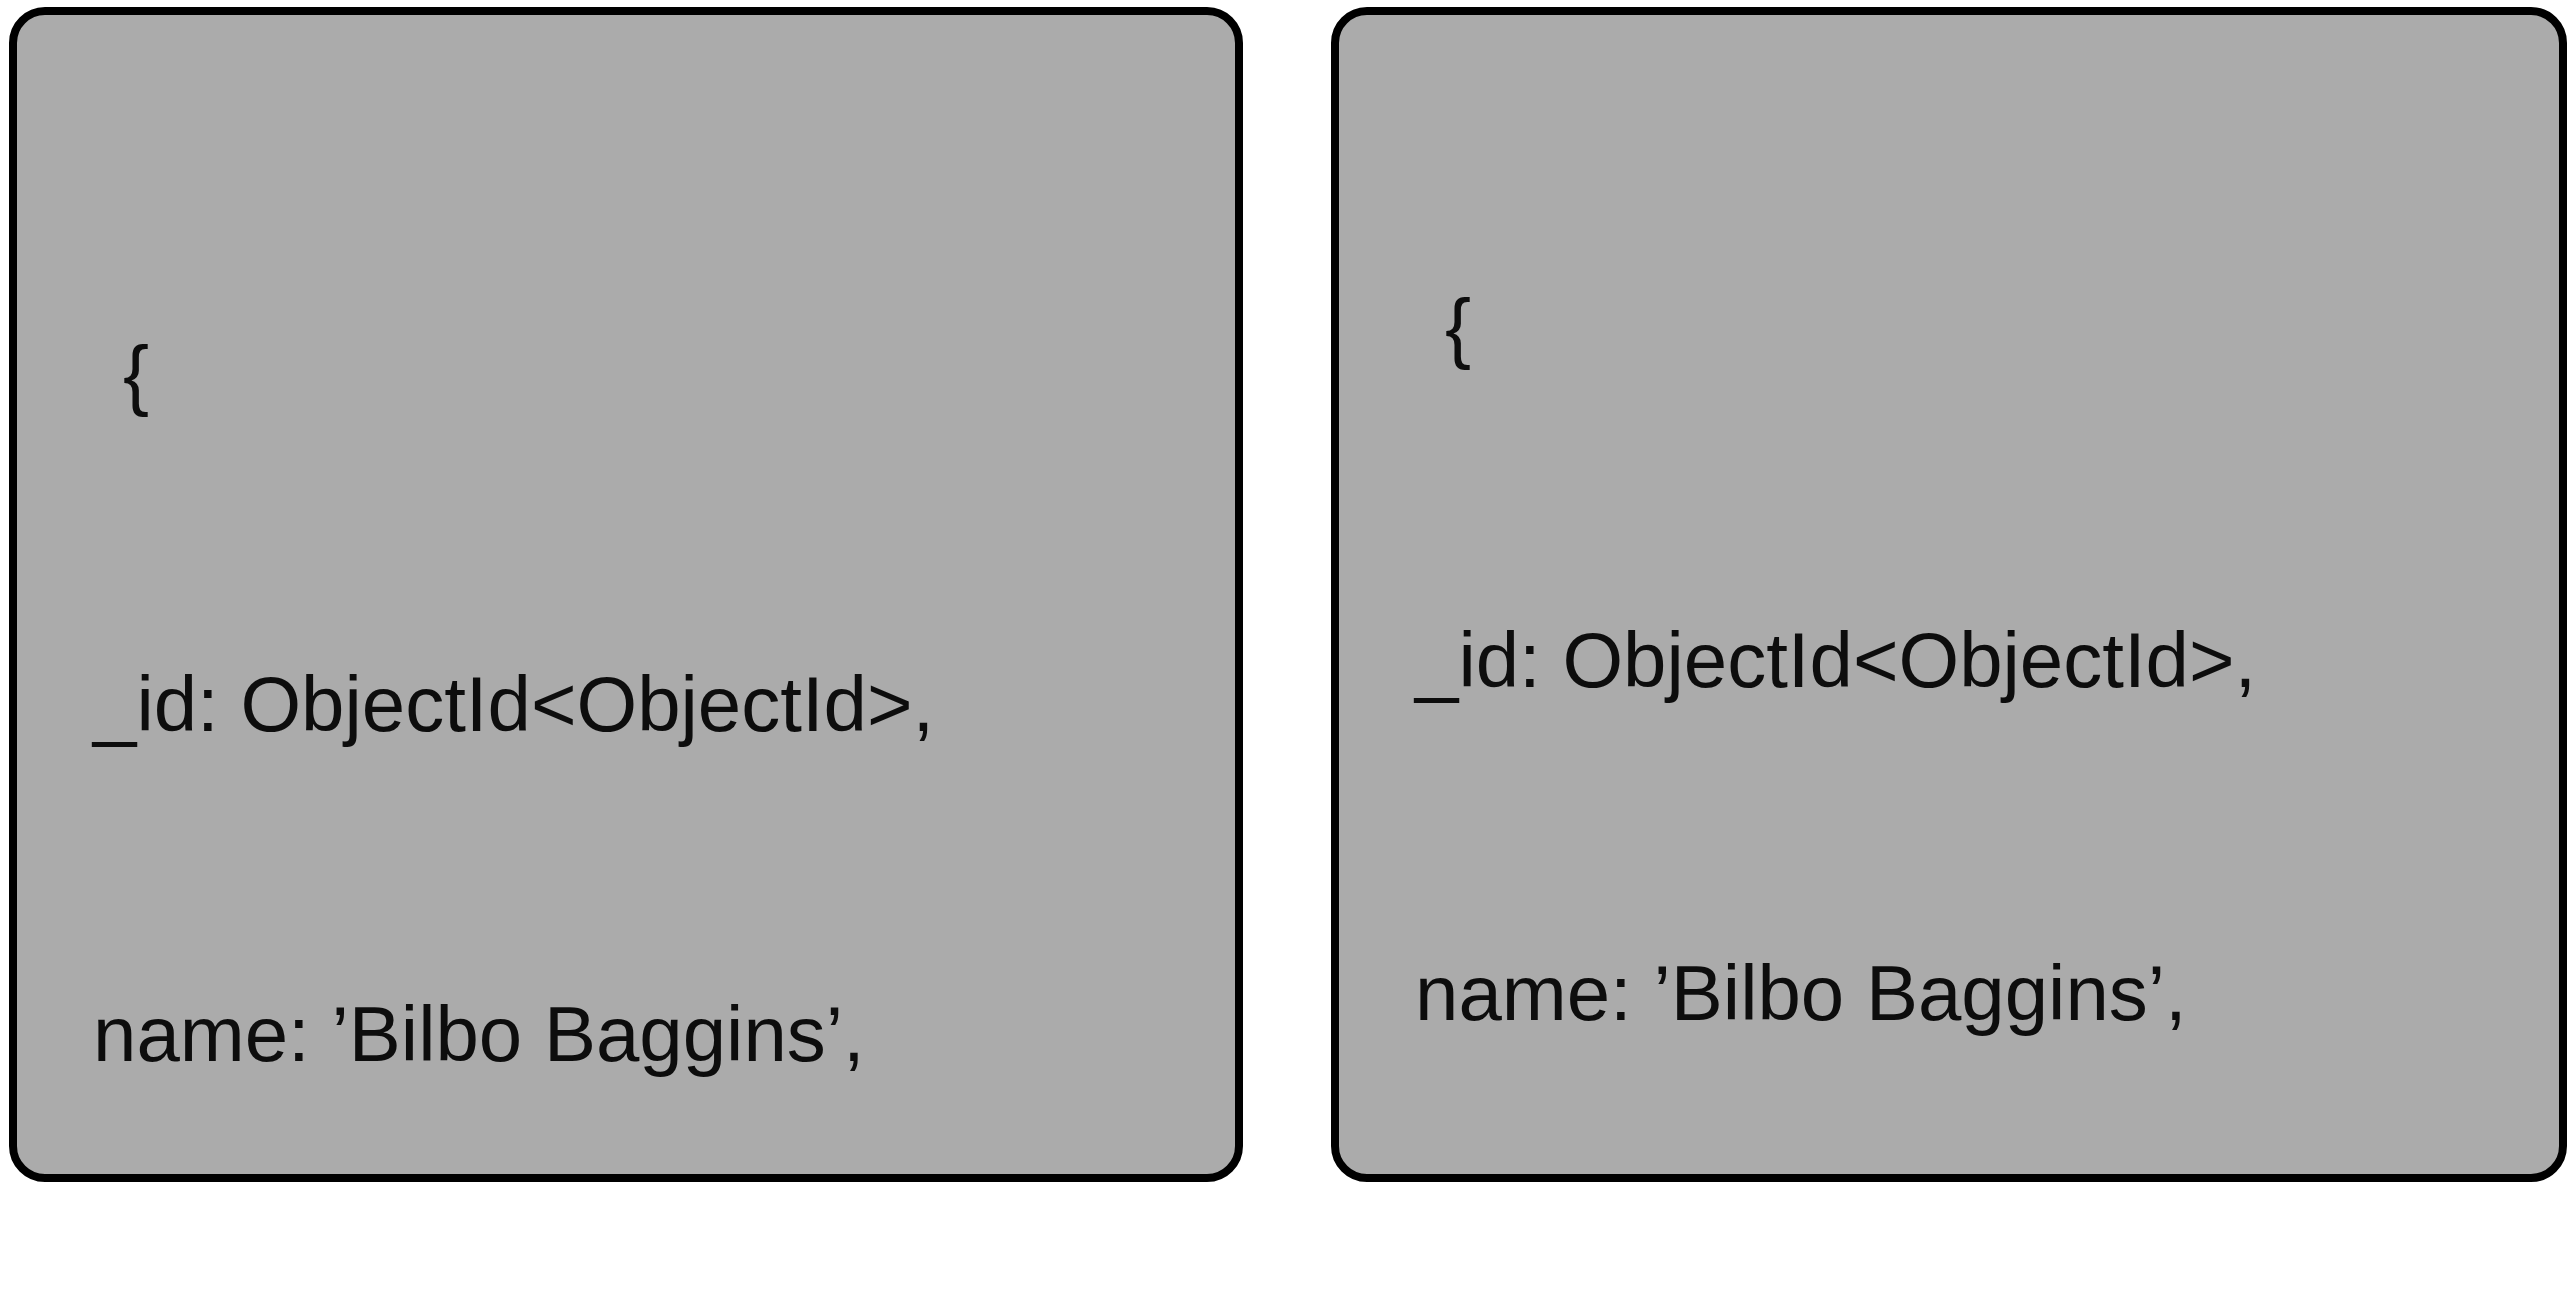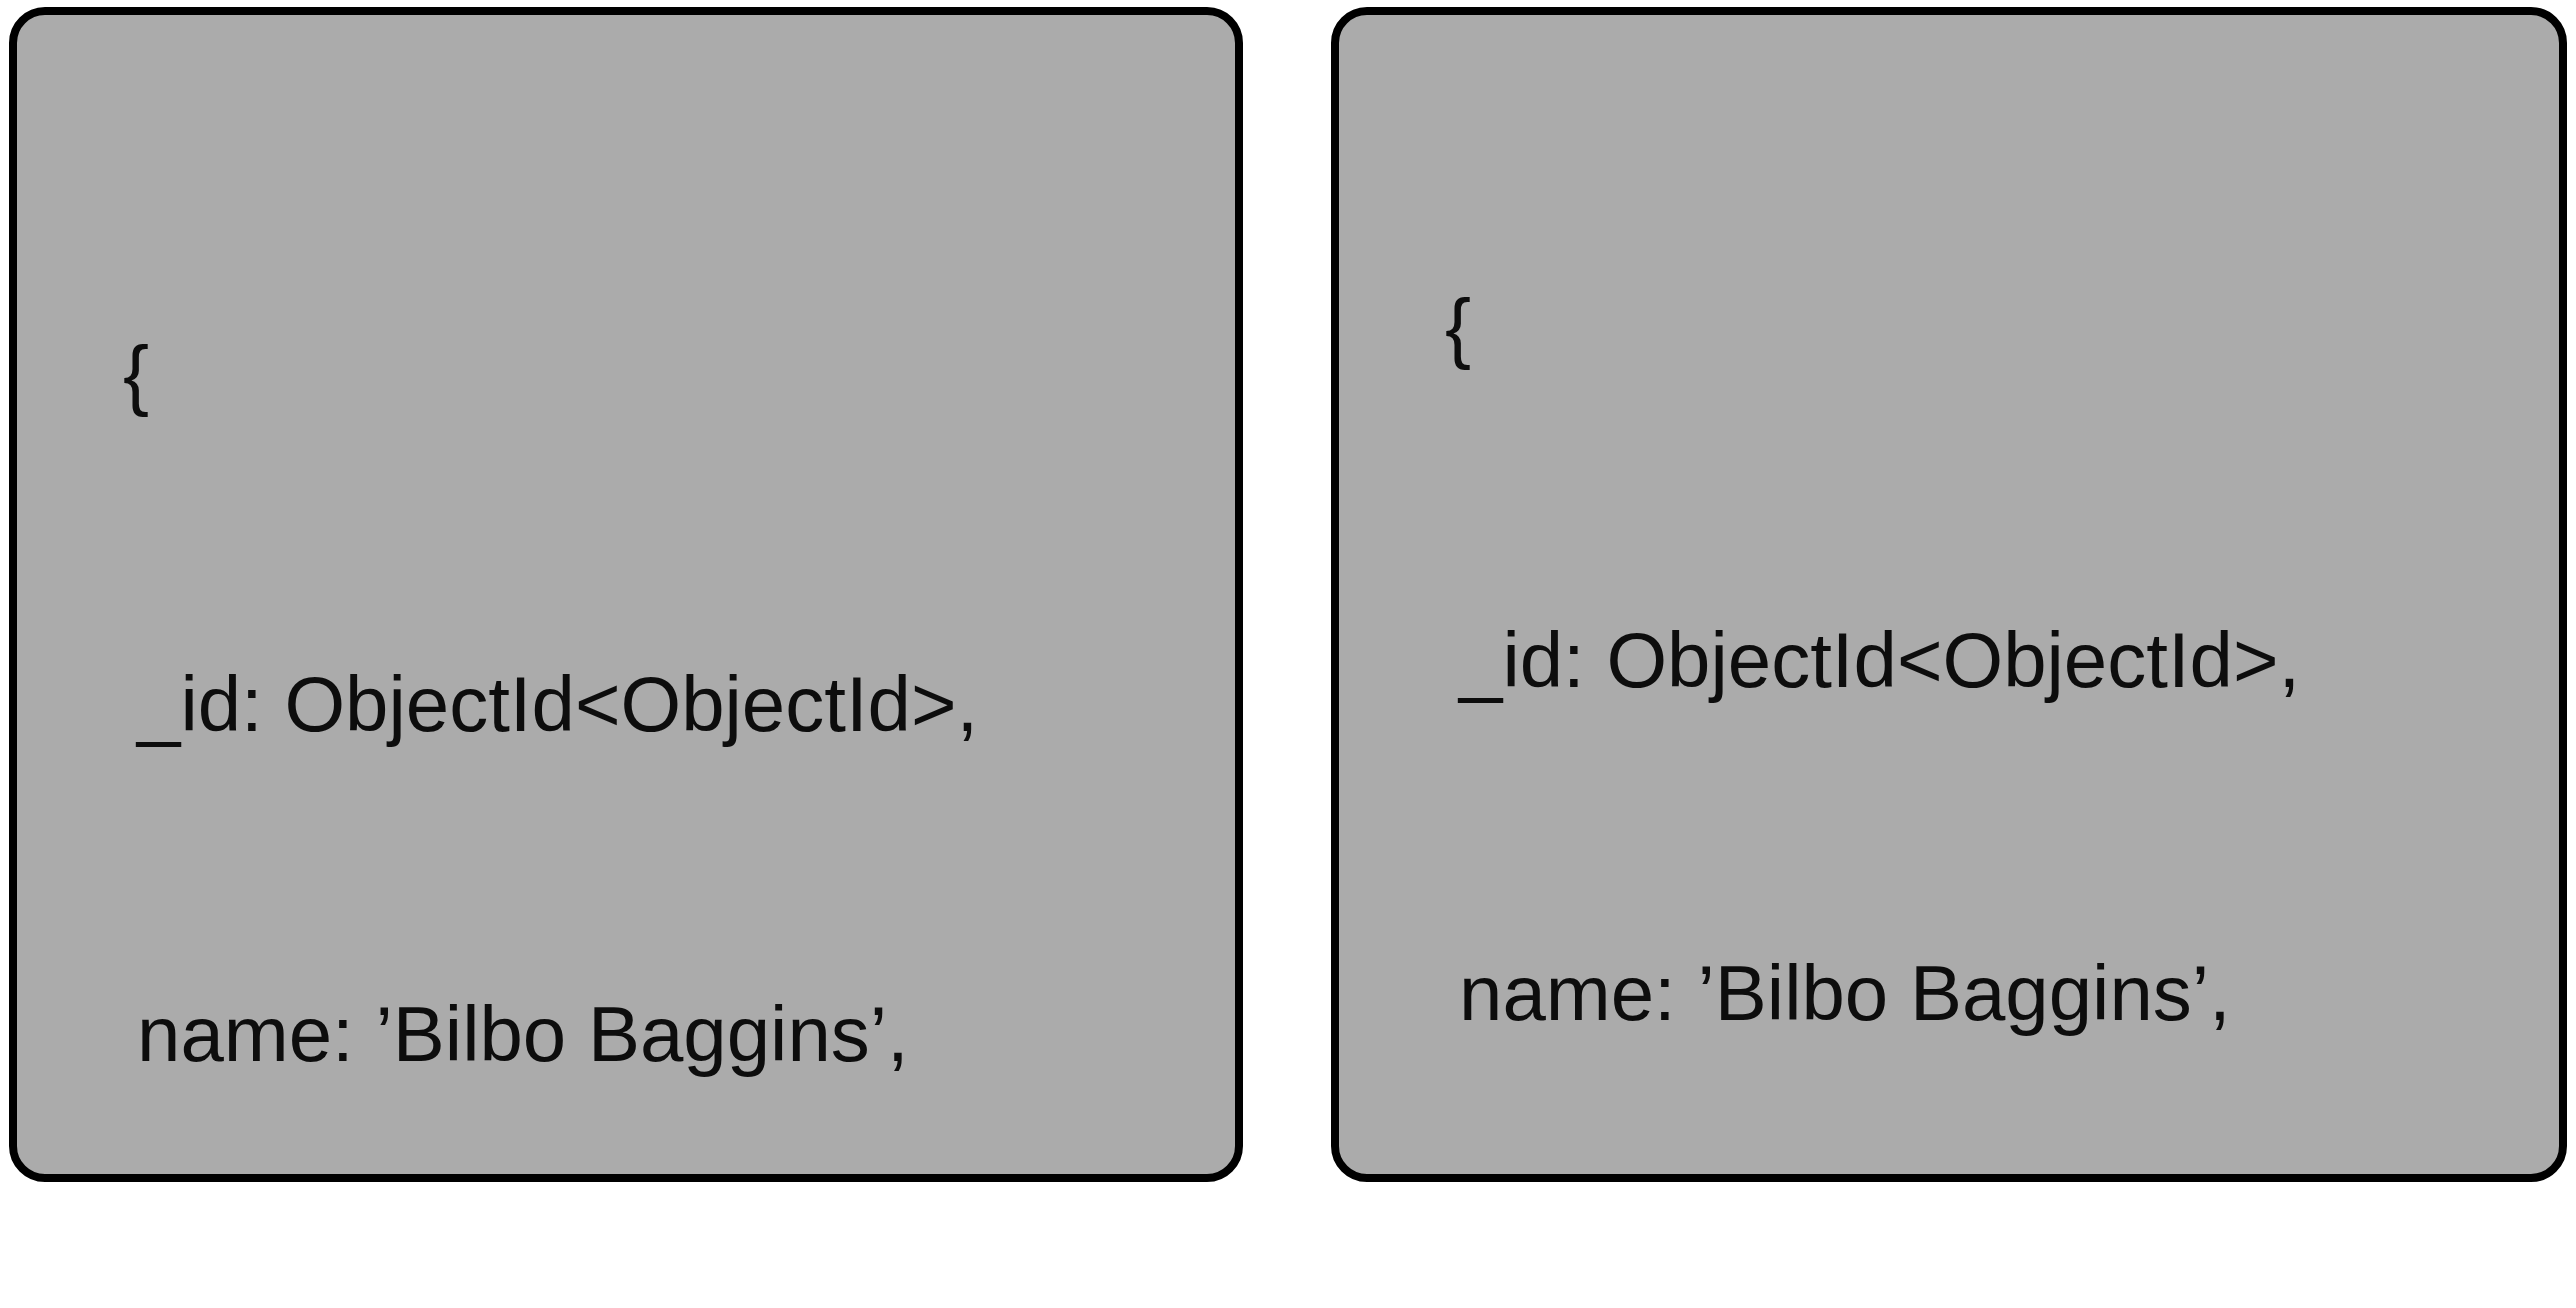--- a/index.html
+++ b/index.html
@@ -31,21 +31,21 @@
     font-size: 78px;
     line-height: 110px;
     letter-spacing: 0px;
     white-space: pre;
   }
   .box-left  .code { padding-top: 84px; }
   .box-right .code { padding-top: 35px; line-height: 111px; }
 
   .line { min-height: 1em; }
   .ind0 { padding-left: 106px; }
-  .ind1 { padding-left: 120px; }
+  .ind1 { padding-left: 76px; }
 
   .caption {
     position: absolute;
     top: 1221px;
     font-size: 66px;
     line-height: 82px;
     color: #000000;
     text-align: center;
     white-space: pre;
   }

